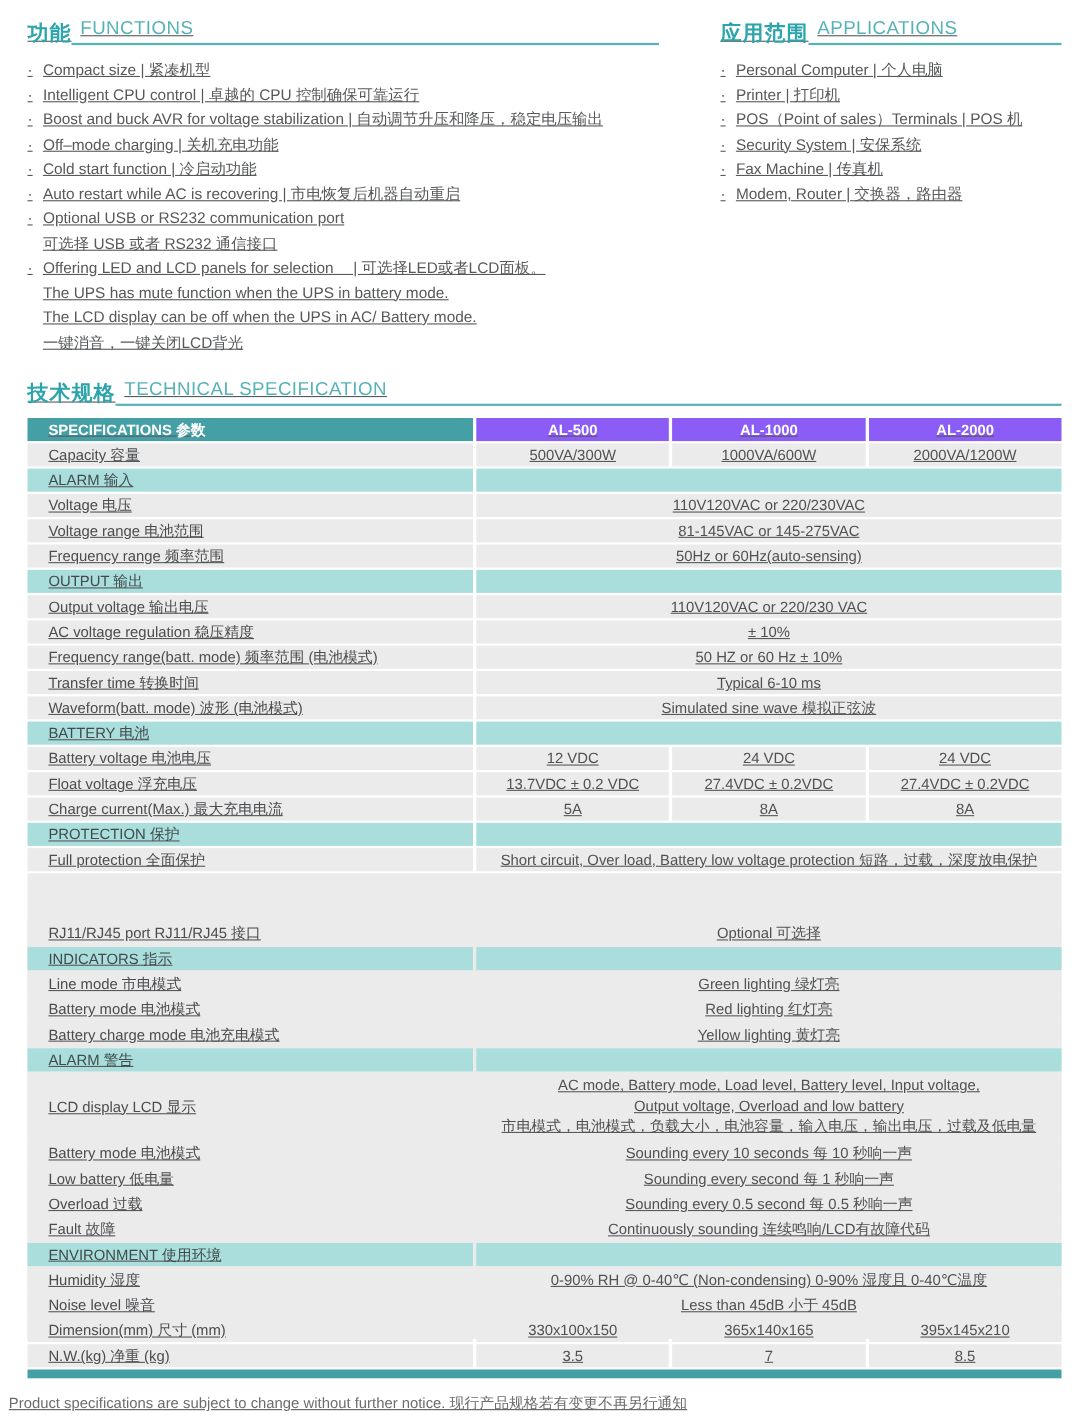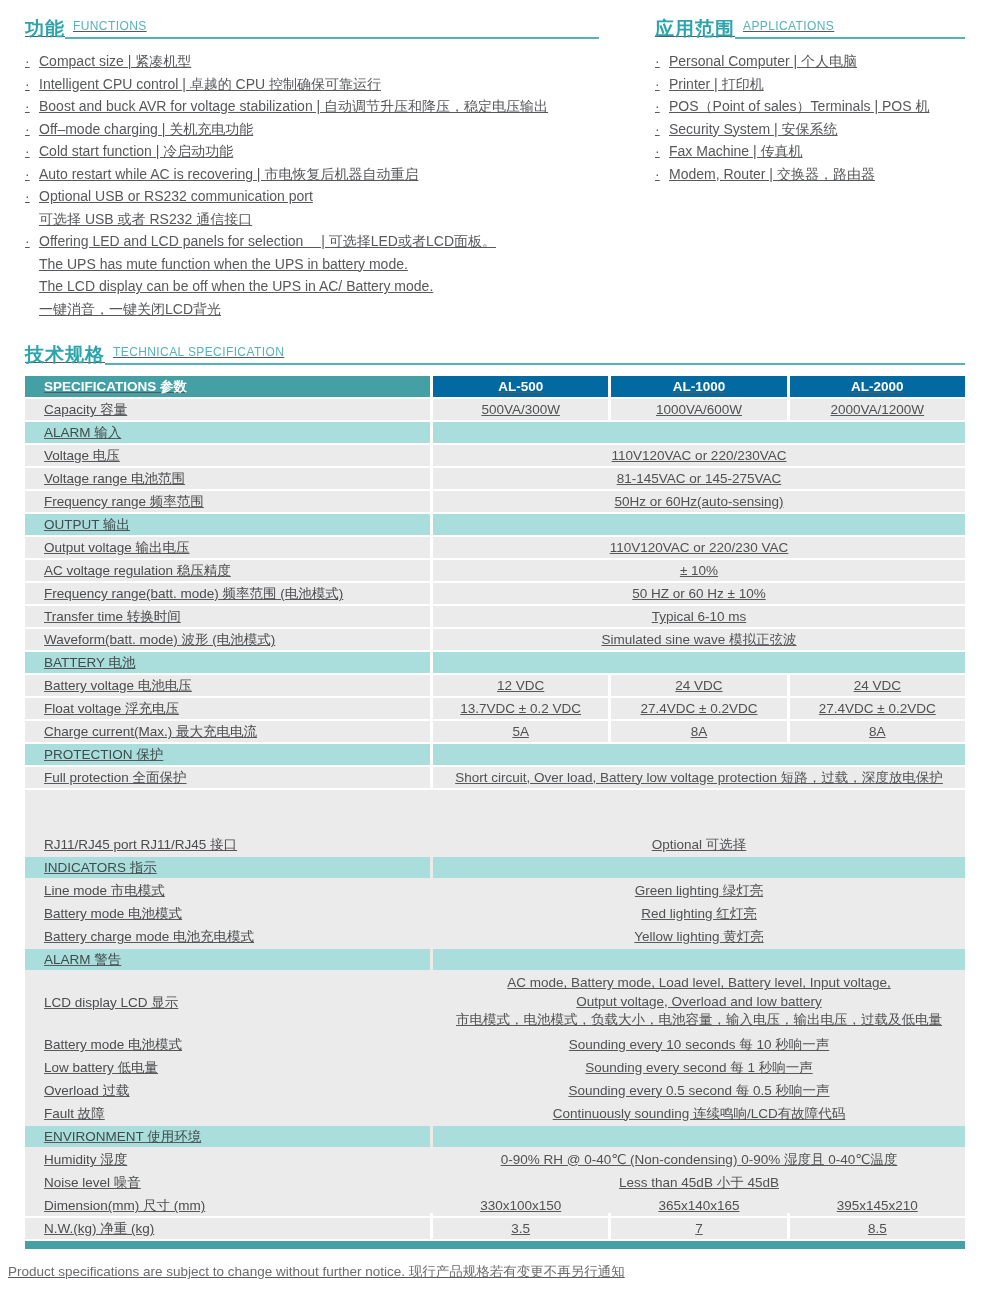--- a/index.html
+++ b/index.html
@@ -14,21 +14,21 @@
   
   .sec-head { display:flex; align-items:flex-end; margin-bottom:10px; }
   .sec-head .zh {
     font-size:19px; font-weight:bold; color:#2BA4AB; letter-spacing:1px;
     line-height:22px; white-space:nowrap;
   }
   .sec-head .en-wrap {
     flex:1; border-bottom:2px solid #55B2B8; padding:0 0 3px 8px; margin-bottom:1px;
   }
   .sec-head .en {
-    font-size:12px; color:#55B2B8; letter-spacing:0.4px; white-space:nowrap;
+    font-size:17px; color:#55B2B8; letter-spacing:0.4px; white-space:nowrap;
   }
 
   
   .top-cols { display:flex; column-gap:56px; }
   .col-functions { width:574px; }
   .col-applications { flex:1; }
   .b-list { margin-top:2px; }
   .b-item { margin:0; }
   .b-line { display:flex; font-size:14px; line-height:22.5px; color:#57585A; }
   .b-line .bullet { width:14px; text-align:left; color:#57585A; flex:0 0 14px; }
@@ -47,21 +47,21 @@
     color:#4B4C4E; flex-direction:column; align-items:flex-start; justify-content:center;
   }
   .cell.clabel .lab-line { line-height:19px; }
   .cell.cval {
     background:#EBEBEB; justify-content:center; text-align:center; color:#505153;
     flex-direction:column;
   }
   .cell.cval .val-line { line-height:18.5px; }
   .cell.span1 { flex:1; }
   .cell.val3 { flex:1; }
-  .trow.thead .cell { background:#0369a1; color:#ffffff; font-weight:bold; }
+  .trow.thead .cell { background:#8b5cf6; color:#ffffff; font-weight:bold; }
   .trow.thead .clabel { background:#45A0A6; }
   .trow.sect .cell { background:#A9DEDD; }
   .trow.sect .clabel { background:#A9DEDD; color:#414B4B; }
 
   .bottom-bar { height:8px; background:#45A0A6; margin-top:1px; }
 
   .footer-note {
     margin-left:-17px; margin-top:14px; font-size:13.5px; color:#6B6C6E; line-height:18px;
   }
 </style>

